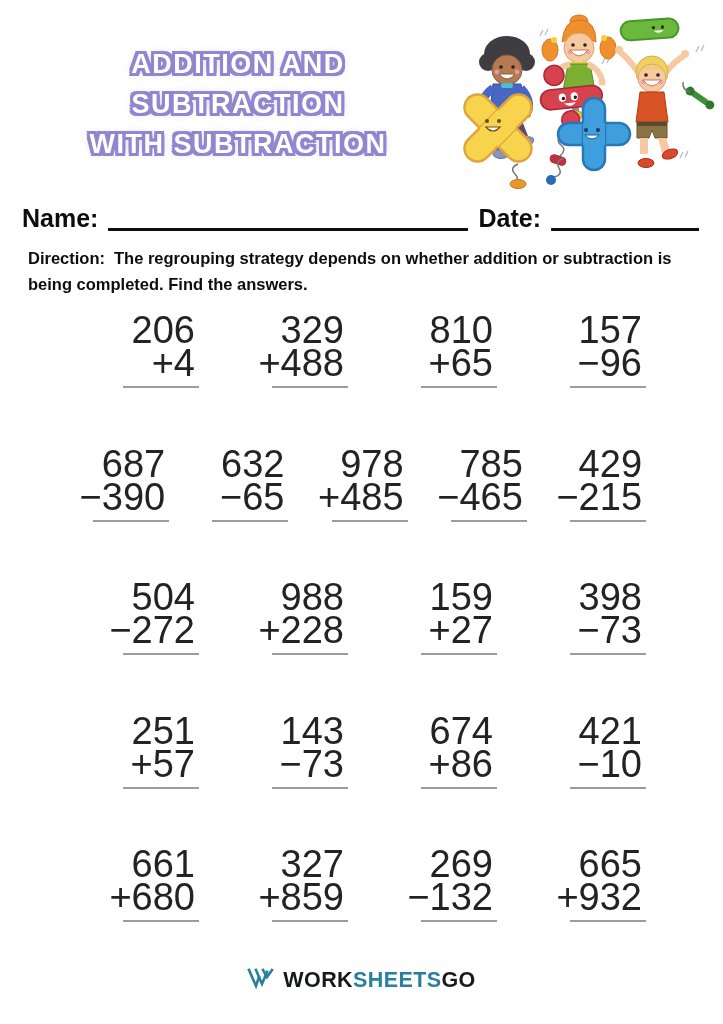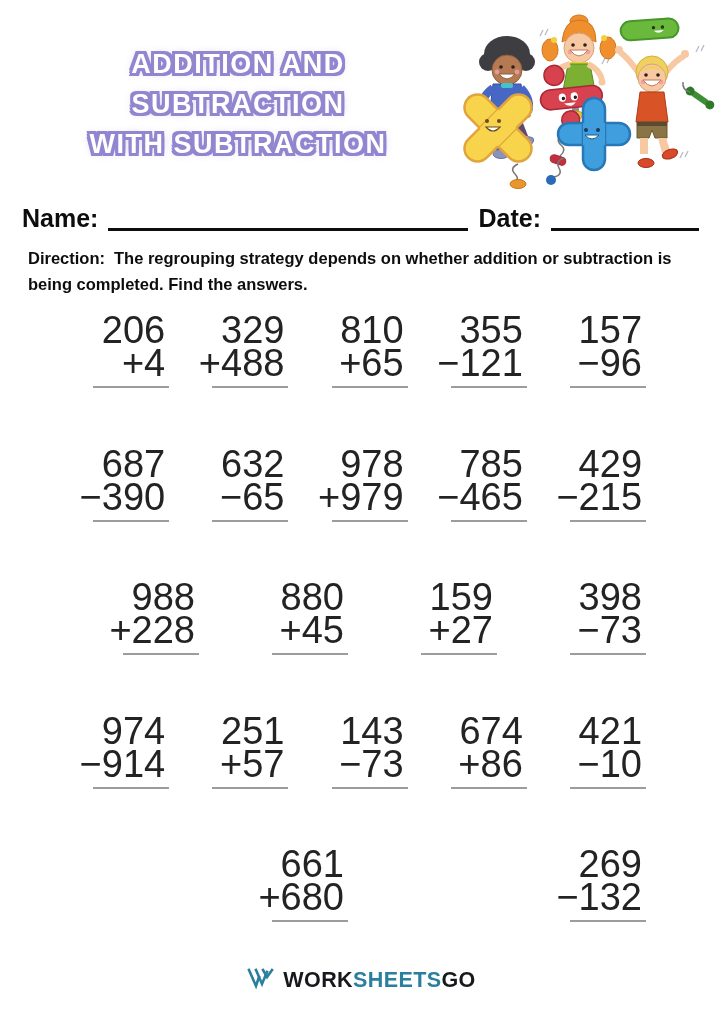--- a/index.html
+++ b/index.html
@@ -226,86 +226,76 @@
           <div class="op-top">329</div>
           <div class="op-bottom">+488</div>
           <div class="answer-line"></div>
         </div>
         <div class="problem">
           <div class="op-top">810</div>
           <div class="op-bottom">+65</div>
           <div class="answer-line"></div>
         </div>
         <div class="problem">
-          <div class="op-top">355</div>
-          <div class="op-bottom">−121</div>
-          <div class="answer-line"></div>
-        </div>
-        <div class="problem">
           <div class="op-top">157</div>
           <div class="op-bottom">−96</div>
           <div class="answer-line"></div>
         </div>
       </div>
       <div class="prob-row">
         <div class="problem">
           <div class="op-top">687</div>
           <div class="op-bottom">−390</div>
           <div class="answer-line"></div>
         </div>
         <div class="problem">
           <div class="op-top">632</div>
           <div class="op-bottom">−65</div>
           <div class="answer-line"></div>
         </div>
         <div class="problem">
           <div class="op-top">978</div>
-          <div class="op-bottom">+979</div>
+          <div class="op-bottom">+485</div>
           <div class="answer-line"></div>
         </div>
         <div class="problem">
           <div class="op-top">785</div>
           <div class="op-bottom">−465</div>
           <div class="answer-line"></div>
         </div>
         <div class="problem">
           <div class="op-top">429</div>
           <div class="op-bottom">−215</div>
           <div class="answer-line"></div>
         </div>
       </div>
       <div class="prob-row">
         <div class="problem">
+          <div class="op-top">504</div>
+          <div class="op-bottom">−272</div>
+          <div class="answer-line"></div>
+        </div>
+        <div class="problem">
           <div class="op-top">988</div>
           <div class="op-bottom">+228</div>
           <div class="answer-line"></div>
         </div>
         <div class="problem">
-          <div class="op-top">880</div>
-          <div class="op-bottom">+45</div>
-          <div class="answer-line"></div>
-        </div>
-        <div class="problem">
           <div class="op-top">159</div>
           <div class="op-bottom">+27</div>
           <div class="answer-line"></div>
         </div>
         <div class="problem">
           <div class="op-top">398</div>
           <div class="op-bottom">−73</div>
           <div class="answer-line"></div>
         </div>
       </div>
       <div class="prob-row">
         <div class="problem">
-          <div class="op-top">974</div>
-          <div class="op-bottom">−914</div>
-          <div class="answer-line"></div>
-        </div>
-        <div class="problem">
           <div class="op-top">251</div>
           <div class="op-bottom">+57</div>
           <div class="answer-line"></div>
         </div>
         <div class="problem">
           <div class="op-top">143</div>
           <div class="op-bottom">−73</div>
           <div class="answer-line"></div>
         </div>
         <div class="problem">
@@ -319,22 +309,32 @@
           <div class="answer-line"></div>
         </div>
       </div>
       <div class="prob-row">
         <div class="problem">
           <div class="op-top">661</div>
           <div class="op-bottom">+680</div>
           <div class="answer-line"></div>
         </div>
         <div class="problem">
+          <div class="op-top">327</div>
+          <div class="op-bottom">+859</div>
+          <div class="answer-line"></div>
+        </div>
+        <div class="problem">
           <div class="op-top">269</div>
           <div class="op-bottom">−132</div>
+          <div class="answer-line"></div>
+        </div>
+        <div class="problem">
+          <div class="op-top">665</div>
+          <div class="op-bottom">+932</div>
           <div class="answer-line"></div>
         </div>
       </div>
     </div>
 
   <div class="footer">
     <svg width="28" height="24" viewBox="0 0 28 24">
       <g stroke="#2a7f9e" stroke-width="2.6" fill="none" stroke-linecap="square">
         <path d="M2 2 L9 18 L12 9"></path>
         <path d="M9 2 L15 16 L20 4"></path>

